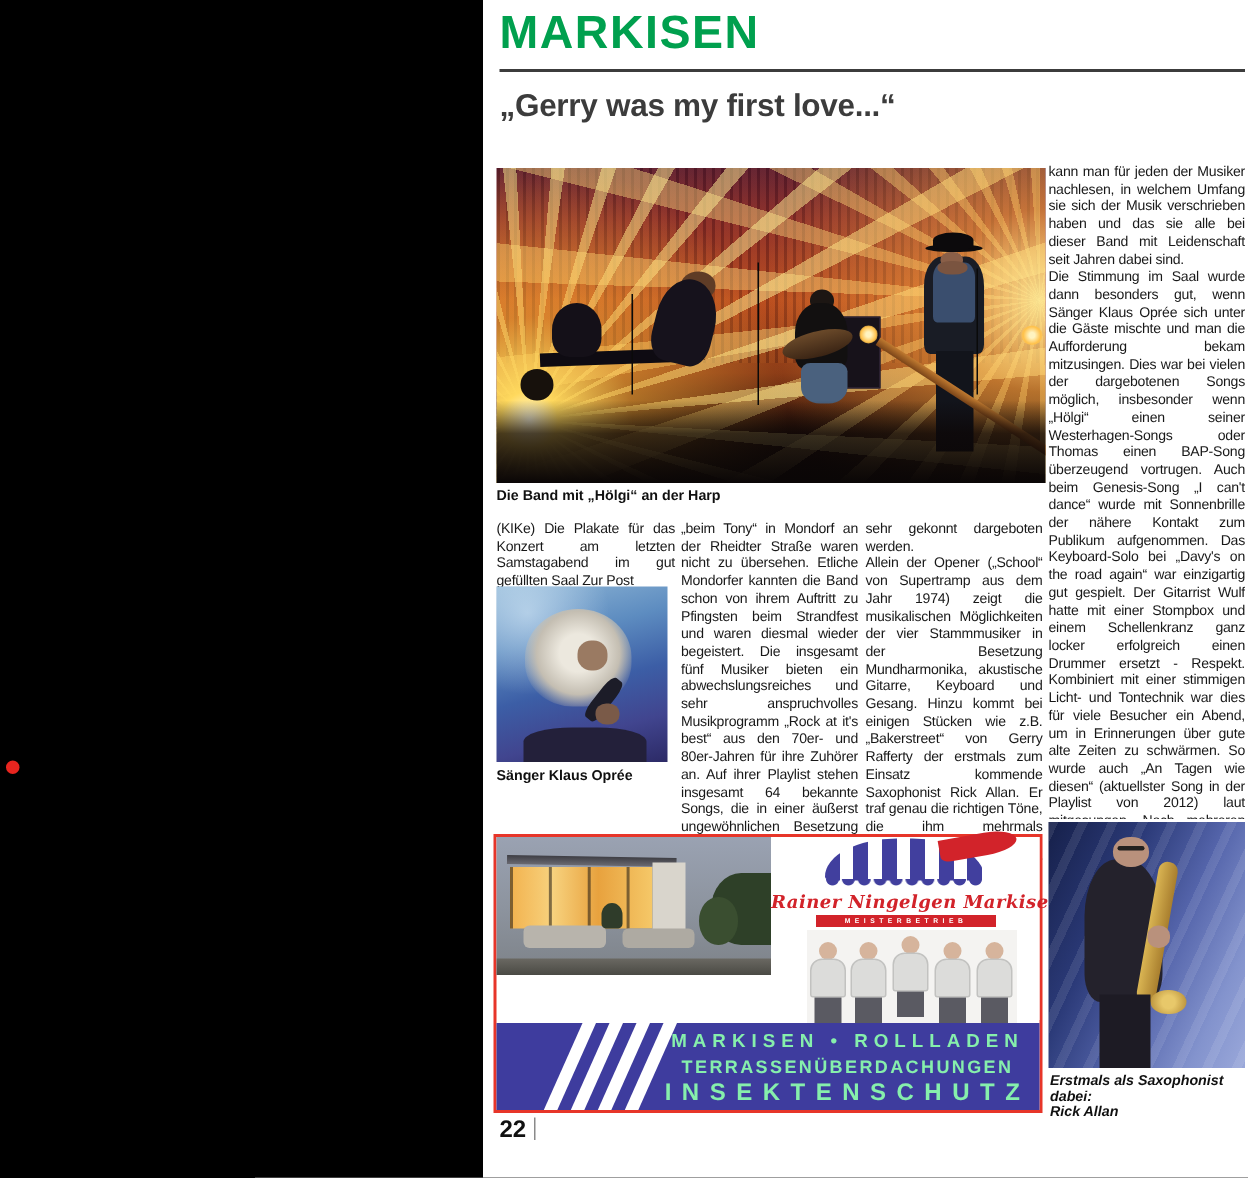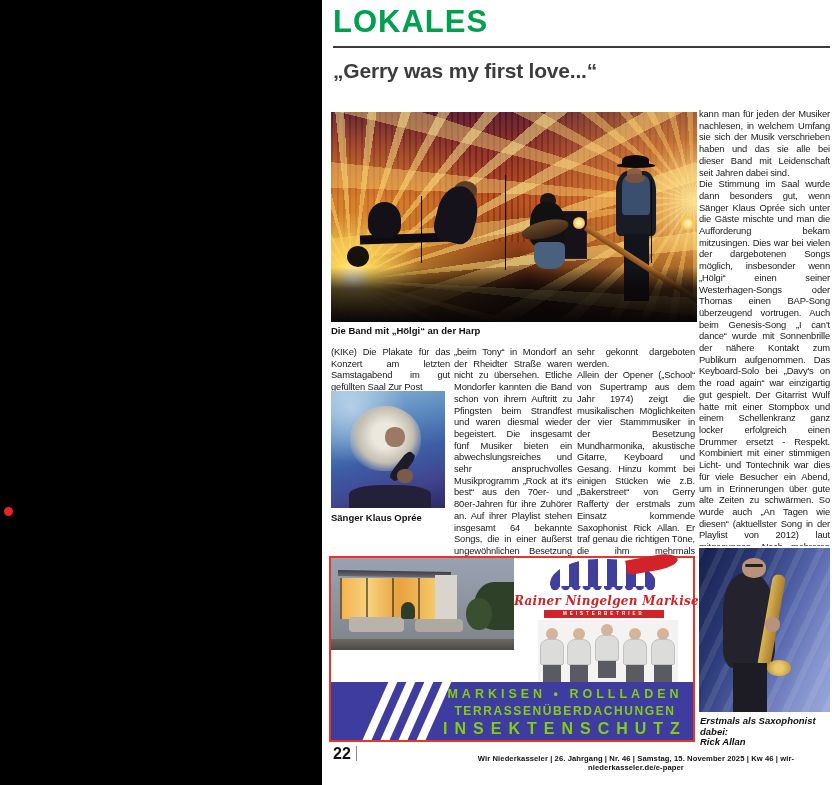--- a/index.html
+++ b/index.html
@@ -179,40 +179,40 @@
   .ad-redbar { position:absolute; left:0; top:92px; width:210px; height:30px;
     background:#e73529; color:#fff; text-align:center; z-index:2; }
   .ad-redbar-strip { position:absolute; left:210px; top:92px; width:152px; height:30px; background:#ffffff; }
   .ad-address { font-size:9.5px; font-weight:bold; line-height:13px; padding-top:2px; letter-spacing:0.1px; }
   .ad-url { font-size:10.5px; font-weight:bold; line-height:12px; }
   .ad-blue { position:absolute; left:0; top:124px; width:362px; height:58px;
     background:#3e3c9e; overflow:hidden; }
   .stripe { position:absolute; top:-6px; width:9px; height:72px; background:#ffffff;
     transform:skewX(-24deg); }
   .ad-services { position:absolute; left:110px; top:4px; width:248px; text-align:center;
-    color:#84cc16; font-weight:bold; }
+    color:#86efac; font-weight:bold; }
   .svc1 { font-size:12.5px; letter-spacing:4px; line-height:17px; }
   .svc2 { font-size:12px;   letter-spacing:1.6px; line-height:17px; }
   .svc3 { font-size:16px;   letter-spacing:7px; line-height:17px; }
 
   
   .footer-page { left:11px; top:745px; font-size:16px; font-weight:bold; color:#111; }
   .footer-sep { display:inline-block; width:1px; height:15px; background:#8a8a8a;
     margin-left:5px; vertical-align:-2px; }
   .footer-imprint { left:120px; top:754px; width:388px; text-align:center;
     font-size:7.6px; font-weight:bold; color:#111; letter-spacing:0.1px; }
 </style>
 </head>
 <body>
 
 <div class="red-dot"></div>
 
 <div class="page">
 
-  <div class="abs section-title">LOKALES</div>
+  <div class="abs section-title">MARKISEN</div>
   <div class="abs title-rule"></div>
 
   <div class="abs headline">„Gerry was my first love...“</div>
 
   <div class="abs photo-band">
     <div class="pb-curtain"></div>
     <div class="pb-rays-right"></div>
     <div class="pb-rays-left"></div>
     <div class="pb-glow-right"></div>
     <div class="pb-glow-left"></div>
@@ -329,15 +329,14 @@
     <div class="px-glasses"></div>
     <div class="px-sax-tube"></div>
     <div class="px-arm"></div>
     <div class="px-sax-bell"></div>
     <div class="px-legs"></div>
   </div>
   <div class="abs caption caption-sax">Erstmals als Saxophonist dabei:
 Rick Allan</div>
 
   <div class="abs footer-page"><span>22</span><span class="footer-sep"></span></div>
-  <div class="abs footer-imprint">Wir Niederkasseler | 26. Jahrgang | Nr. 46 | Samstag, 15. November 2025 | Kw 46 | wir-niederkasseler.de/e-paper</div>
 
 </div>
 
 </body></html>

